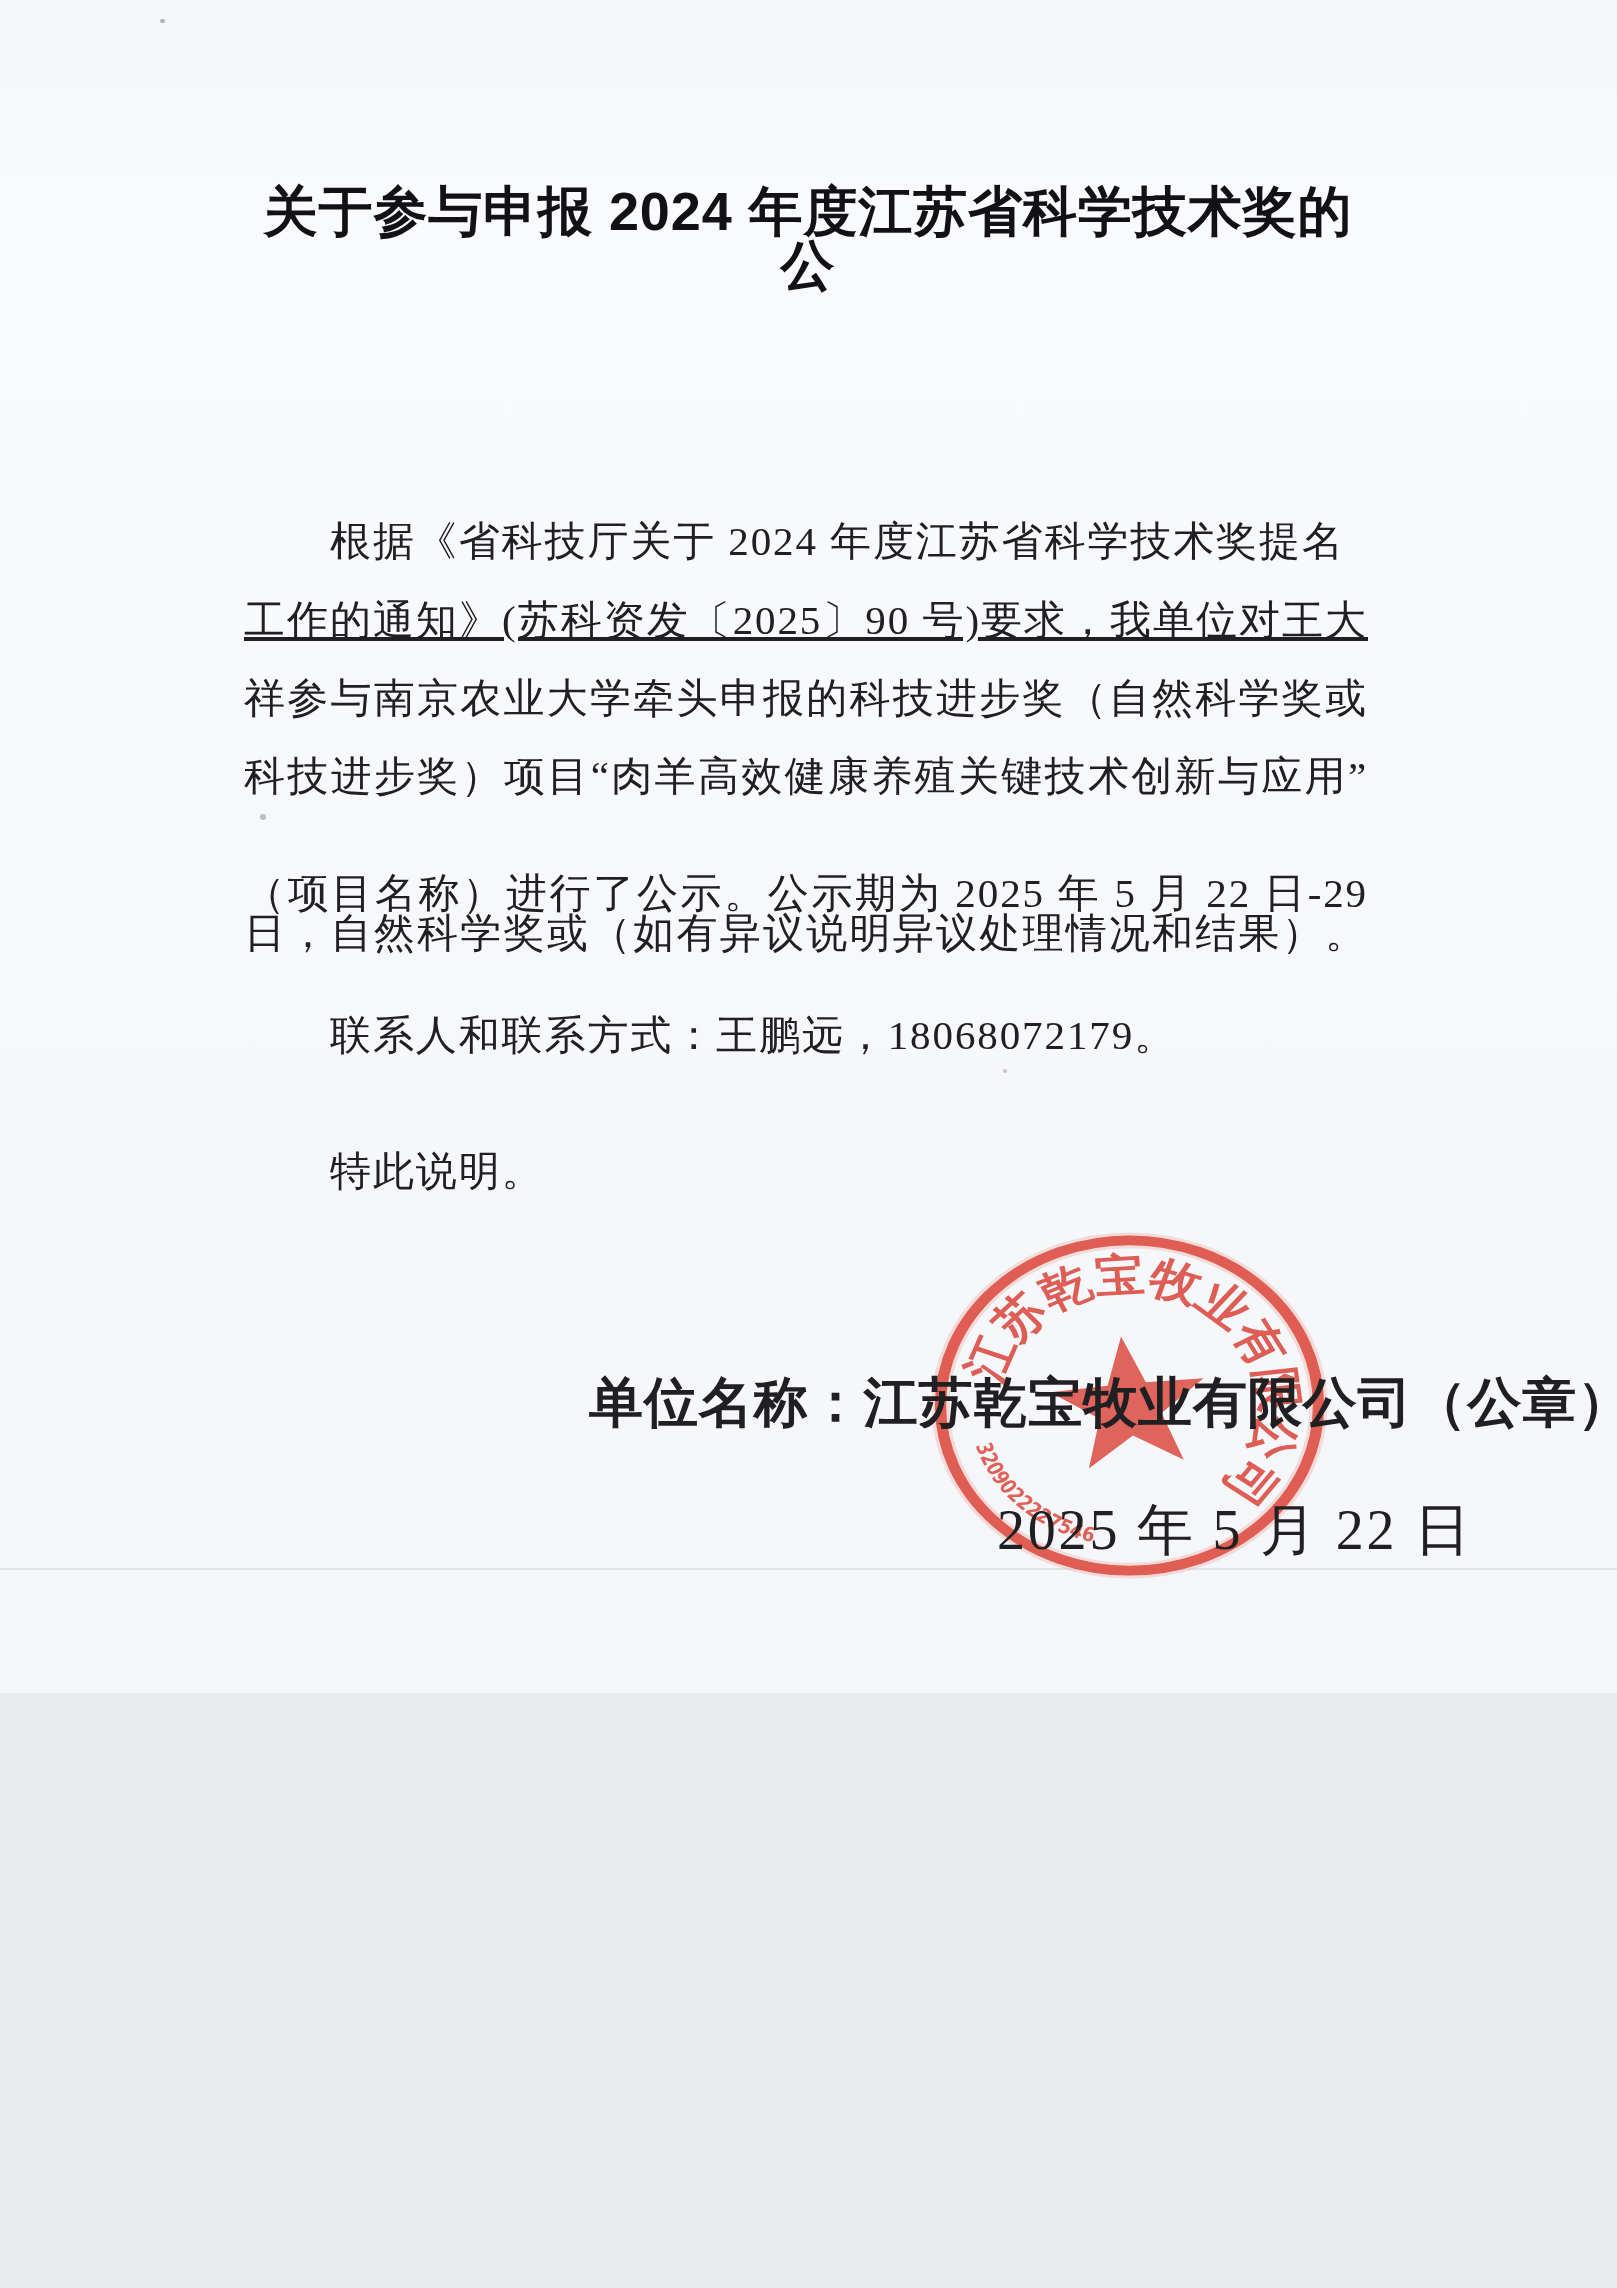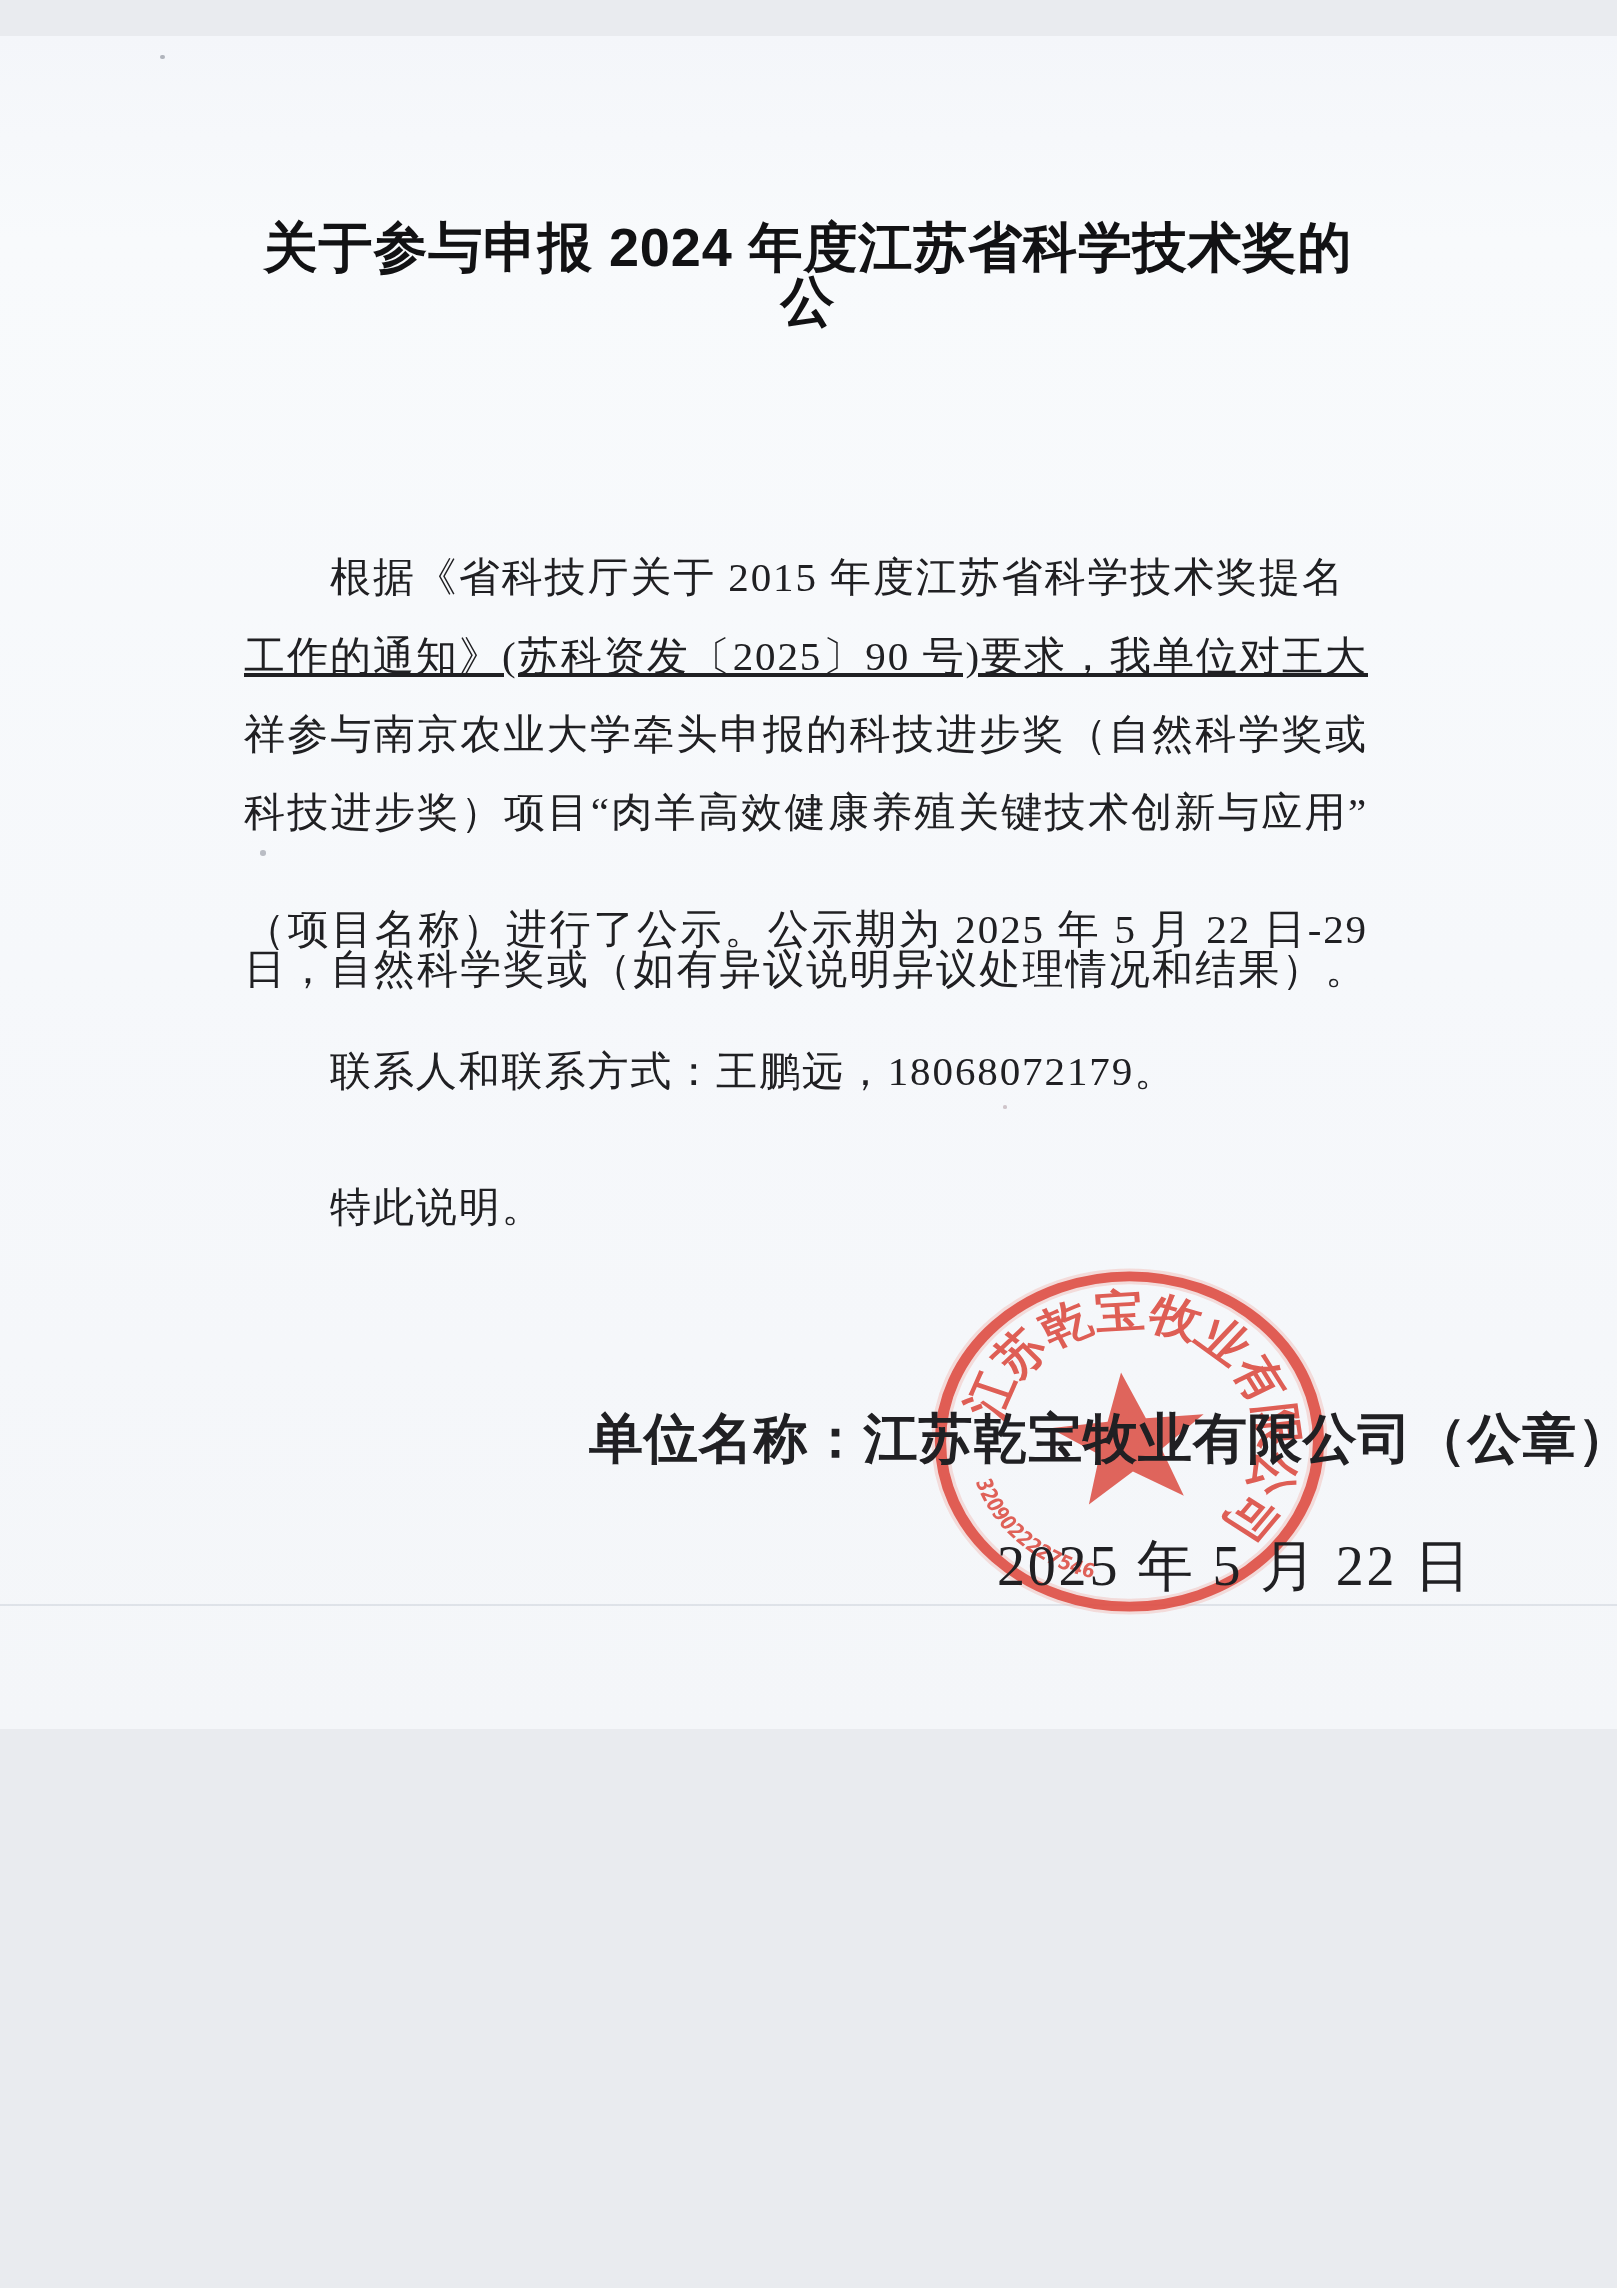--- a/index.html
+++ b/index.html
@@ -12,21 +12,20 @@
     background: #e9ebef;
     font-family: "Liberation Serif", serif;
   }
   .page {
     position: relative;
     width: 1617px;
     height: 1693px;
     overflow: hidden;
     background: linear-gradient(180deg, #f4f6fa 0%, #f8fafc 12%, #f6f8fb 55%, #f4f6f9 100%);
     color: #1d1d1f;
-    margin-top: 36px;
   }
   .doc-title {
     position: absolute;
     left: 244px;
     width: 1128px;
     text-align: center;
     font-family: "Liberation Sans", sans-serif;
     font-weight: 700;
     font-size: 54px;
     line-height: 1;
@@ -120,21 +119,21 @@
 
 <div class="page">
 
   <div class="scan-streak"></div>
   <div class="speck speck-a"></div>
   <div class="speck speck-b"></div>
   <div class="speck speck-c"></div>
 
   <div class="doc-title title-line1">关于参与申报 2024 年度江苏省科学技术奖的公</div>
 
-  <div class="body-line line-1 indent2">根据《省科技厅关于 2015 年度江苏省科学技术奖提名</div>
+  <div class="body-line line-1 indent2">根据《省科技厅关于 2024 年度江苏省科学技术奖提名</div>
   <div class="body-line line-2 justified">工作的通知》(苏科资发〔2025〕90 号)要求，我单位对王大</div>
   <div class="body-line line-4 justified">科技进步奖）项目“肉羊高效健康养殖关键技术创新与应用”</div>
   <div class="body-line line-3 justified">祥参与南京农业大学牵头申报的科技进步奖（自然科学奖或</div>
   <div class="body-line line-5 justified">（项目名称）进行了公示。公示期为 2025 年 5 月 22 日-29</div>
   <div class="body-line line-6 justified">日，自然科学奖或（如有异议说明异议处理情况和结果）。</div>
 
   <div class="body-line contact-line indent2">联系人和联系方式：王鹏远，18068072179。</div>
   <div class="body-line closing-line indent2">特此说明。</div>
 
   <div class="unit-line">单位名称：江苏乾宝牧业有限公司（公章）</div>

